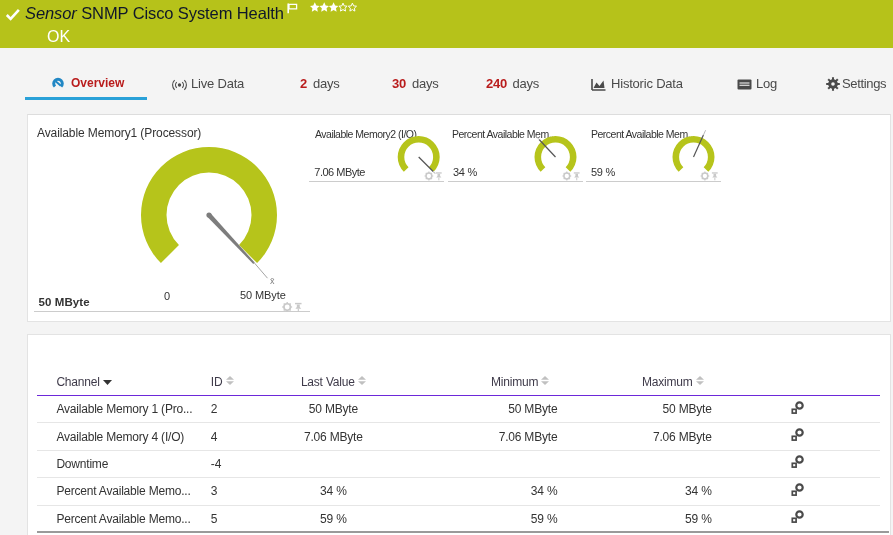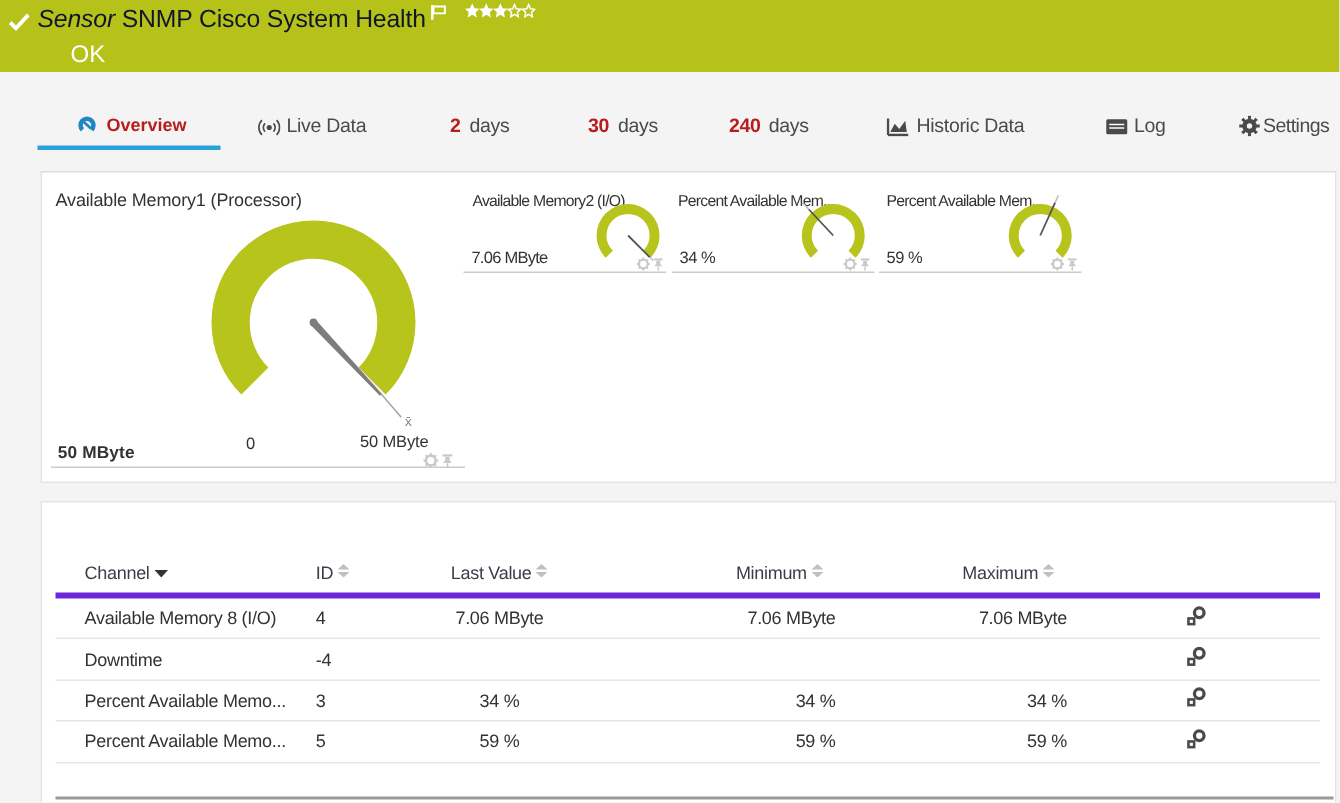--- a/index.html
+++ b/index.html
@@ -13,21 +13,21 @@
 #p1{position:absolute;left:27px;top:114px;width:862px;height:206px;background:#fff;border:1px solid #e3e3e3;border-top-color:#ddd}
 #p2{position:absolute;left:27px;top:334px;width:862px;height:201px;background:#fff;border:1px solid #e3e3e3;border-bottom:none}
 .tile-line{position:absolute;height:1px;background:#ccc}
 .t-title{position:absolute;color:#333;white-space:nowrap}
 .t-val{position:absolute;color:#333;white-space:nowrap}
 table{border-collapse:collapse}
 #tbl{position:absolute;left:9px;top:24px;width:843px}
 #tbl th{font-weight:400;color:#3f3b4a;font-size:12px;letter-spacing:-0.2px;padding:9px 0 0 0;height:27px;vertical-align:middle}
 #tbl td{color:#333;font-size:12px;letter-spacing:-0.2px;padding:0;height:26.4px;vertical-align:middle;white-space:nowrap}
 #tbl tr{border-bottom:1px solid #e6e6e6}
-#tbl thead tr{border-bottom:4px solid #6d28d9}
+#tbl thead tr{border-bottom:1px solid #6d28d9}
 .cL{text-align:left}.cC{text-align:center}.cR{text-align:right}
 #tbl th:first-child,#tbl td:first-child{padding-left:19.4px}
 #tbl th:nth-child(2),#tbl td:nth-child(2){padding-left:18.5px}
 #tbl td.cR{padding-right:3px}
 #tbl th.cR{padding-right:11px}
 .sortarr{display:inline-block;vertical-align:1px}
 </style></head>
 <body>
 
 <div id="topbar">
@@ -193,21 +193,32 @@
             </svg></th>
         <th class="cR">Maximum <svg class="sortarr" width="8" height="9" viewBox="0 0 8 9">
               <polygon points="4,0 8,3.7 0,3.7" fill="#c0c0c0"></polygon>
               <polygon points="4,9 8,5.3 0,5.3" fill="#c0c0c0"></polygon>
             </svg></th>
         <th></th>
       </tr>
     </thead>
     <tbody>
       <tr>
-          <td class="cL">Available Memory 8 (I/O)</td>
+          <td class="cL">Available Memory 1 (Pro...</td>
+          <td class="cL">2</td>
+          <td class="cC">50 MByte</td>
+          <td class="cR">50 MByte</td>
+          <td class="cR">50 MByte</td>
+        <td class="cC"><svg width="15" height="14" viewBox="0 0 15 14">
+              <circle cx="9.5" cy="4.5" r="3.2" fill="none" stroke="#4a4a4a" stroke-width="2.2"></circle>
+              <rect x="2.3" y="8.3" width="3.8" height="3.8" fill="none" stroke="#4a4a4a" stroke-width="1.7"></rect>
+            </svg></td>
+        </tr>
+      <tr>
+          <td class="cL">Available Memory 4 (I/O)</td>
           <td class="cL">4</td>
           <td class="cC">7.06 MByte</td>
           <td class="cR">7.06 MByte</td>
           <td class="cR">7.06 MByte</td>
         <td class="cC"><svg width="15" height="14" viewBox="0 0 15 14">
               <circle cx="9.5" cy="4.5" r="3.2" fill="none" stroke="#4a4a4a" stroke-width="2.2"></circle>
               <rect x="2.3" y="8.3" width="3.8" height="3.8" fill="none" stroke="#4a4a4a" stroke-width="1.7"></rect>
             </svg></td>
         </tr>
       <tr>

